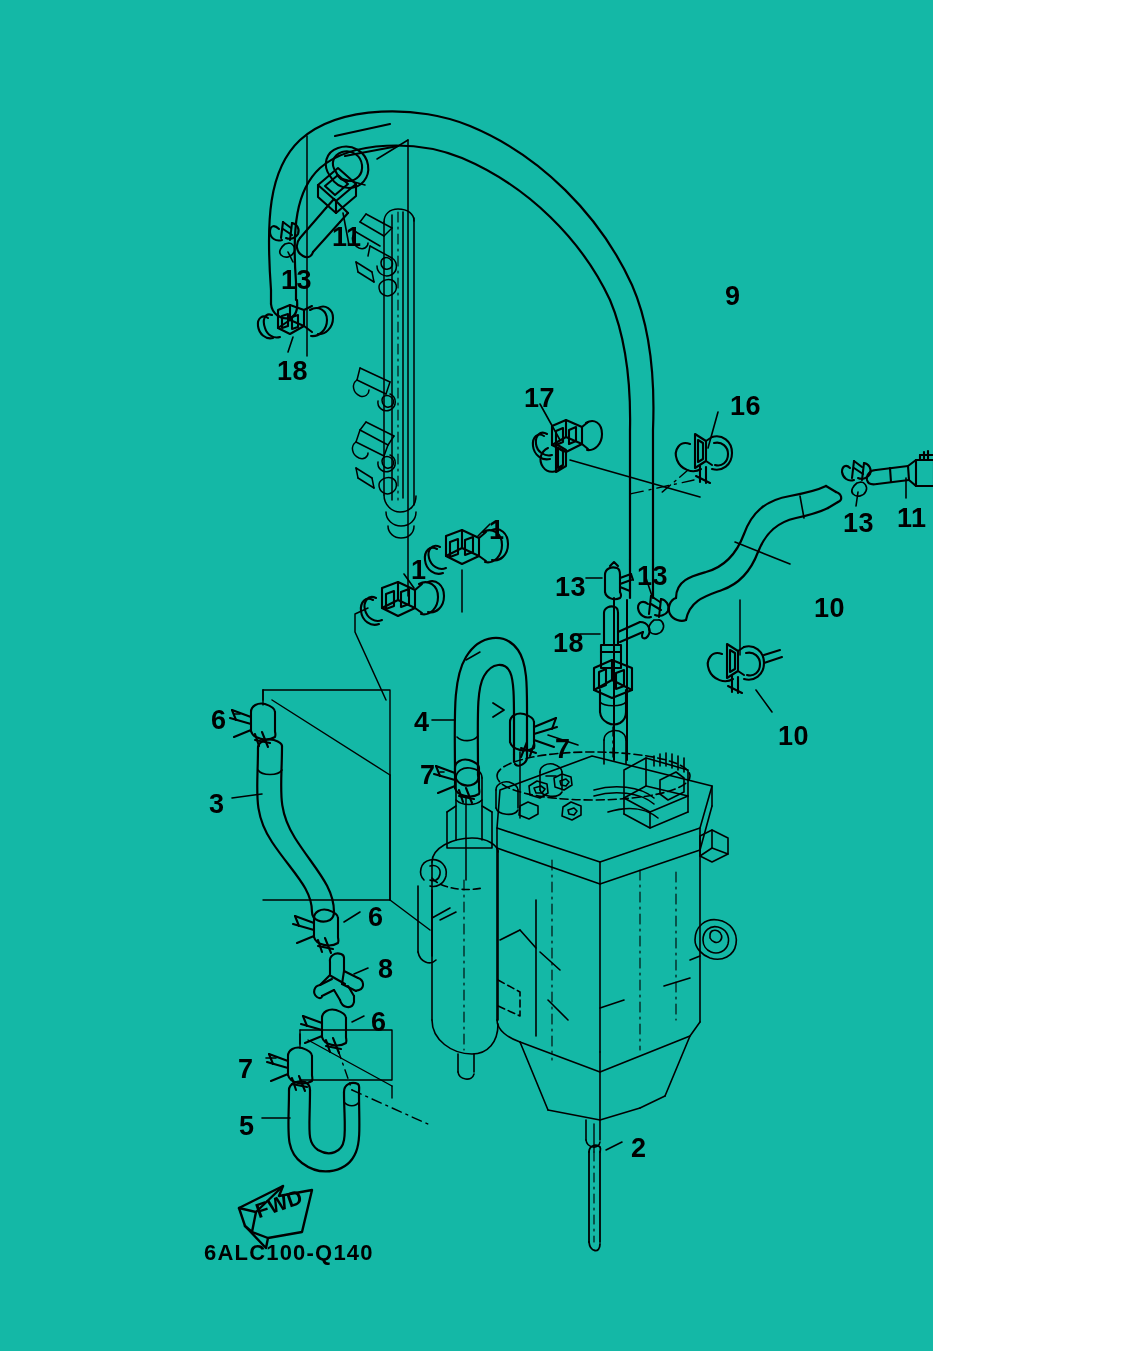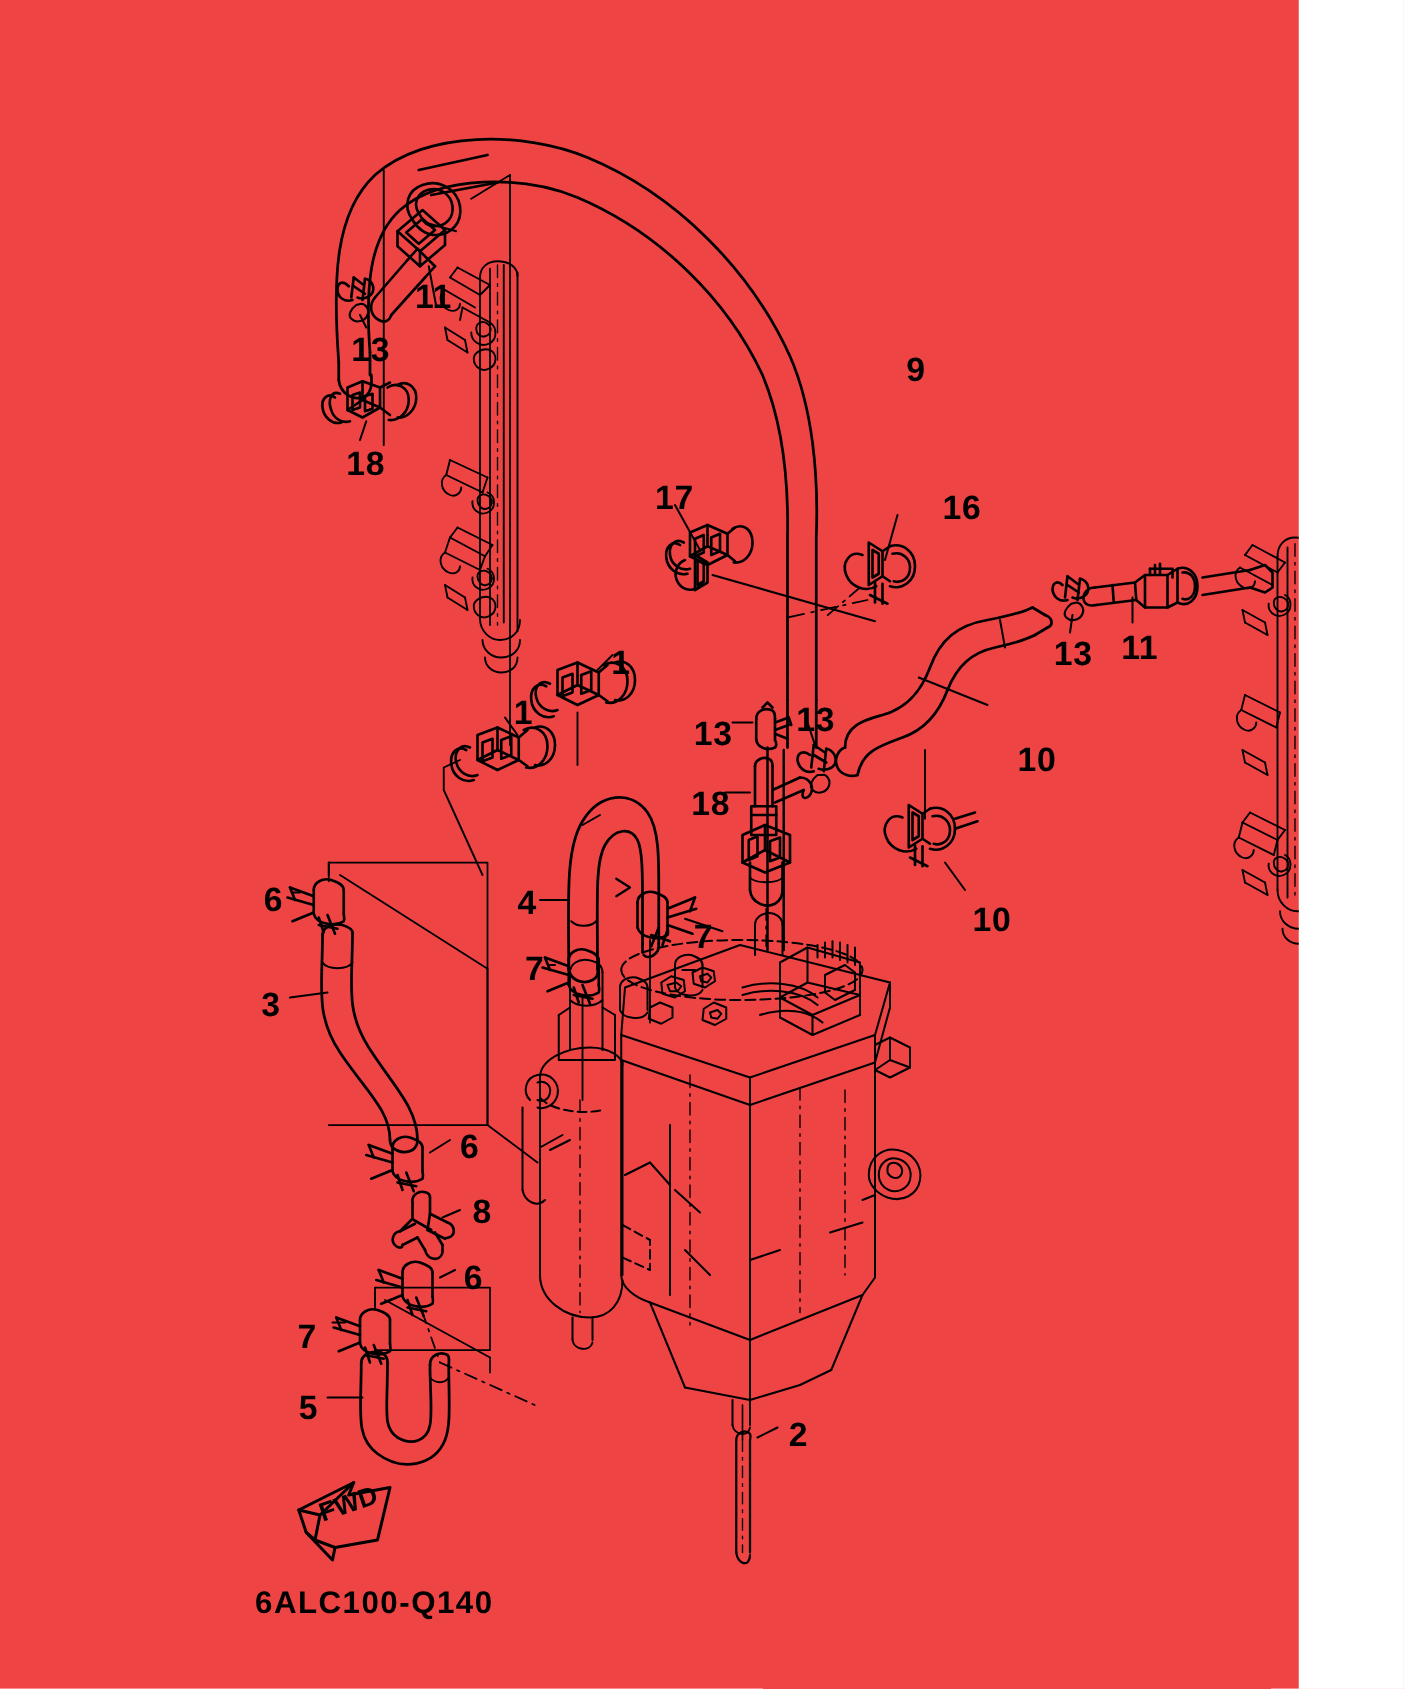--- a/index.html
+++ b/index.html
@@ -6,23 +6,23 @@
   html, body {
     margin: 0;
     padding: 0;
     background: #ffffff;
   }
   body {
     font-family: "Liberation Sans", sans-serif;
   }
   #sheet {
     position: relative;
-    width: 1039px;
+    width: 933px;
     height: 1351px;
-    background: #ef4444;
+    background: #14b8a6;
     overflow: hidden;
   }
   #artwork {
     position: absolute;
     left: 0;
     top: 0;
     width: 1123px;
     height: 1351px;
   }
   .callout {
@@ -34,25 +34,24 @@
     line-height: 1;
     white-space: nowrap;
     letter-spacing: 0.5px;
   }
   #diagram-code {
     position: absolute;
     left: 204px;
     top: 1240px;
     font-family: "Liberation Sans", sans-serif;
     font-weight: 700;
-    font-size: 25px;
+    font-size: 22px;
     letter-spacing: 1.2px;
     color: #000000;
     white-space: nowrap;
-    margin-top: 28px;
   }
   #fwd-text {
     position: absolute;
     left: 255px;
     top: 1192px;
     font-family: "Liberation Sans", sans-serif;
     font-weight: 700;
     font-size: 21px;
     color: #000000;
     transform: rotate(-19deg);
@@ -779,21 +778,21 @@
       </g>
 
     </g>
   </svg>
 
   <span class="callout" style="left:332px; top:224px;">11</span>
   <span class="callout" style="left:281px; top:267px;">13</span>
   <span class="callout" style="left:277px; top:358px;">18</span>
   <span class="callout" style="left:725px; top:283px;">9</span>
   <span class="callout" style="left:524px; top:385px;text-align:center;">17</span>
-  <span class="callout" style="left:730px; top:393px;margin-left:24px;">16</span>
+  <span class="callout" style="left:730px; top:393px;">16</span>
   <span class="callout" style="left:843px; top:510px;">13</span>
   <span class="callout" style="left:897px; top:505px;">11</span>
   <span class="callout" style="left:814px; top:595px;">10</span>
   <span class="callout" style="left:489px; top:517px;">1</span>
   <span class="callout" style="left:411px; top:557px;">1</span>
   <span class="callout" style="left:555px; top:574px;">13</span>
   <span class="callout" style="left:637px; top:563px;">13</span>
   <span class="callout" style="left:553px; top:630px;">18</span>
   <span class="callout" style="left:778px; top:723px;">10</span>
   <span class="callout" style="left:414px; top:709px;">4</span>

